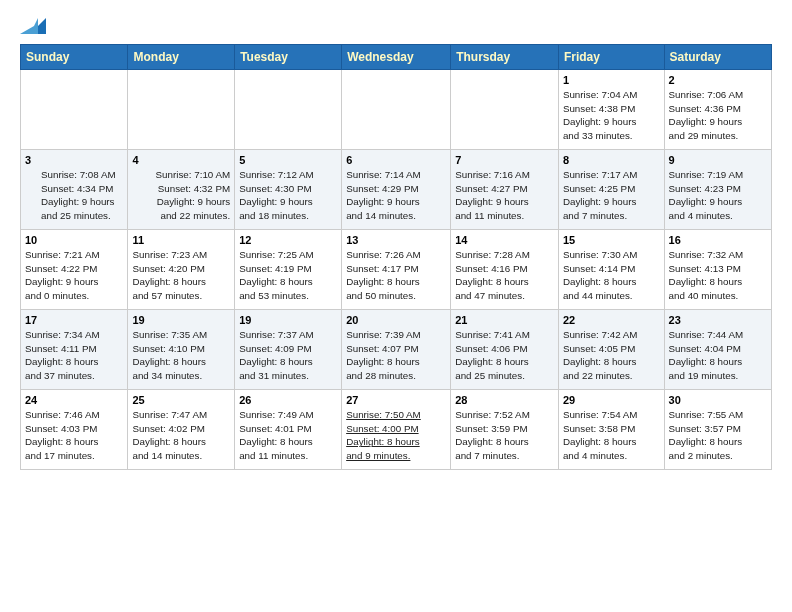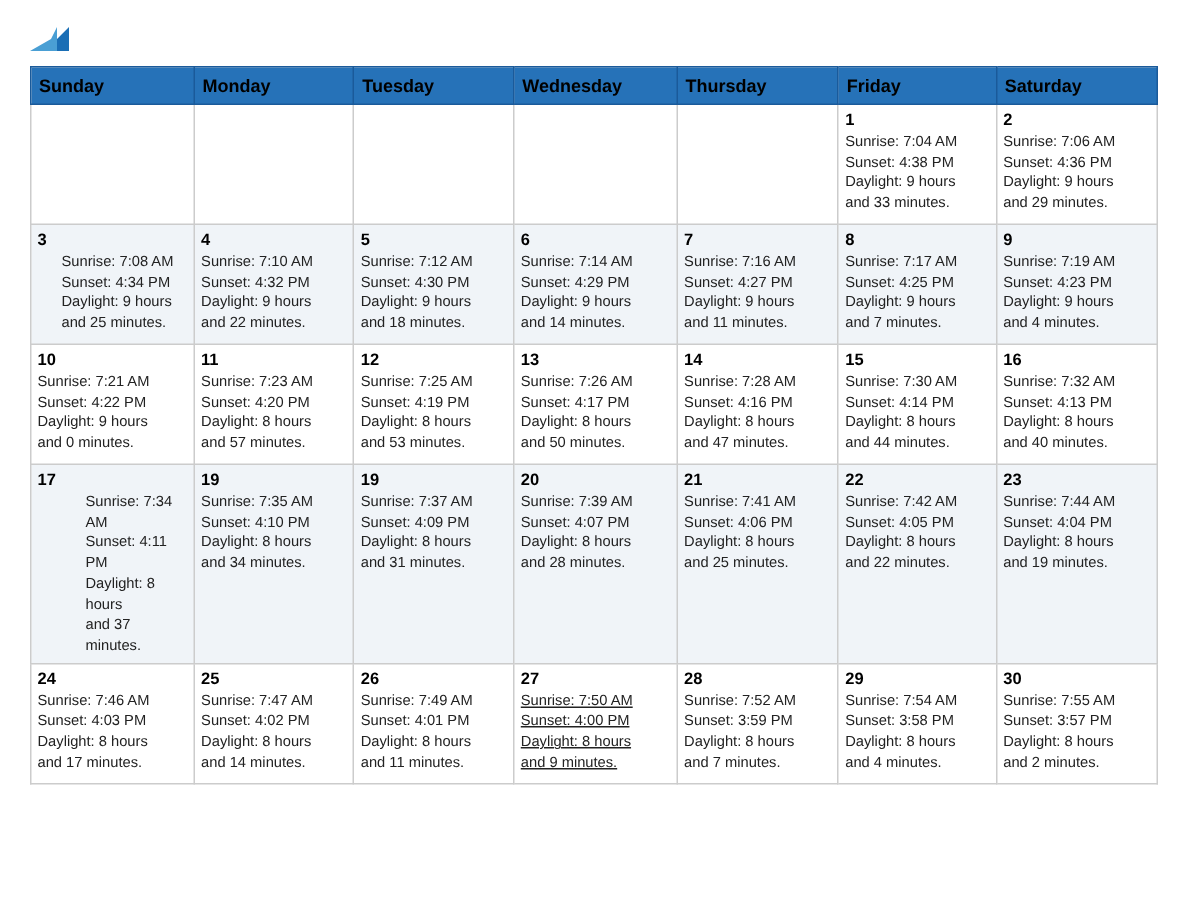--- a/index.html
+++ b/index.html
@@ -30,21 +30,21 @@
       color: #444;
       margin-top: 2px;
     }
     .calendar-table {
       width: 100%;
       border-collapse: collapse;
       font-size: 10.5px;
     }
     .calendar-table thead tr th {
       background-color: #2672b8;
-      color: #000000;
+      color: #fef9c3;
       text-align: left;
       padding: 5px 5px;
       font-size: 12px;
       font-weight: bold;
       border: 1px solid #1a5a9a;
     }
     .calendar-table tbody tr td {
       border: 1px solid #ccc;
       vertical-align: top;
       padding: 4px 4px;
@@ -151,21 +151,21 @@
       <tr>
         <td>
           <span class="day-number">3</span>
           <div class="day-info" style="white-space: pre-line; margin-left: 16px;">Sunrise: 7:08 AM
 Sunset: 4:34 PM
 Daylight: 9 hours
 and 25 minutes.</div>
         </td>
         <td>
           <span class="day-number">4</span>
-          <div class="day-info" style="white-space: pre-line;">Sunrise: 7:10 AM
+          <div class="day-info" style="white-space: pre-line; text-align: right;">Sunrise: 7:10 AM
 Sunset: 4:32 PM
 Daylight: 9 hours
 and 22 minutes.</div>
         </td>
         <td>
           <span class="day-number">5</span>
           <div class="day-info" style="white-space: pre-line;">Sunrise: 7:12 AM
 Sunset: 4:30 PM
 Daylight: 9 hours
 and 18 minutes.</div>
@@ -246,21 +246,21 @@
           <span class="day-number">16</span>
           <div class="day-info" style="white-space: pre-line;">Sunrise: 7:32 AM
 Sunset: 4:13 PM
 Daylight: 8 hours
 and 40 minutes.</div>
         </td>
       </tr>
       <tr>
         <td>
           <span class="day-number">17</span>
-          <div class="day-info" style="white-space: pre-line; margin-left: 32px;">Sunrise: 7:34 AM
+          <div class="day-info" style="white-space: pre-line;">Sunrise: 7:34 AM
 Sunset: 4:11 PM
 Daylight: 8 hours
 and 37 minutes.</div>
         </td>
         <td>
           <span class="day-number">19</span>
           <div class="day-info" style="white-space: pre-line;">Sunrise: 7:35 AM
 Sunset: 4:10 PM
 Daylight: 8 hours
 and 34 minutes.</div>

